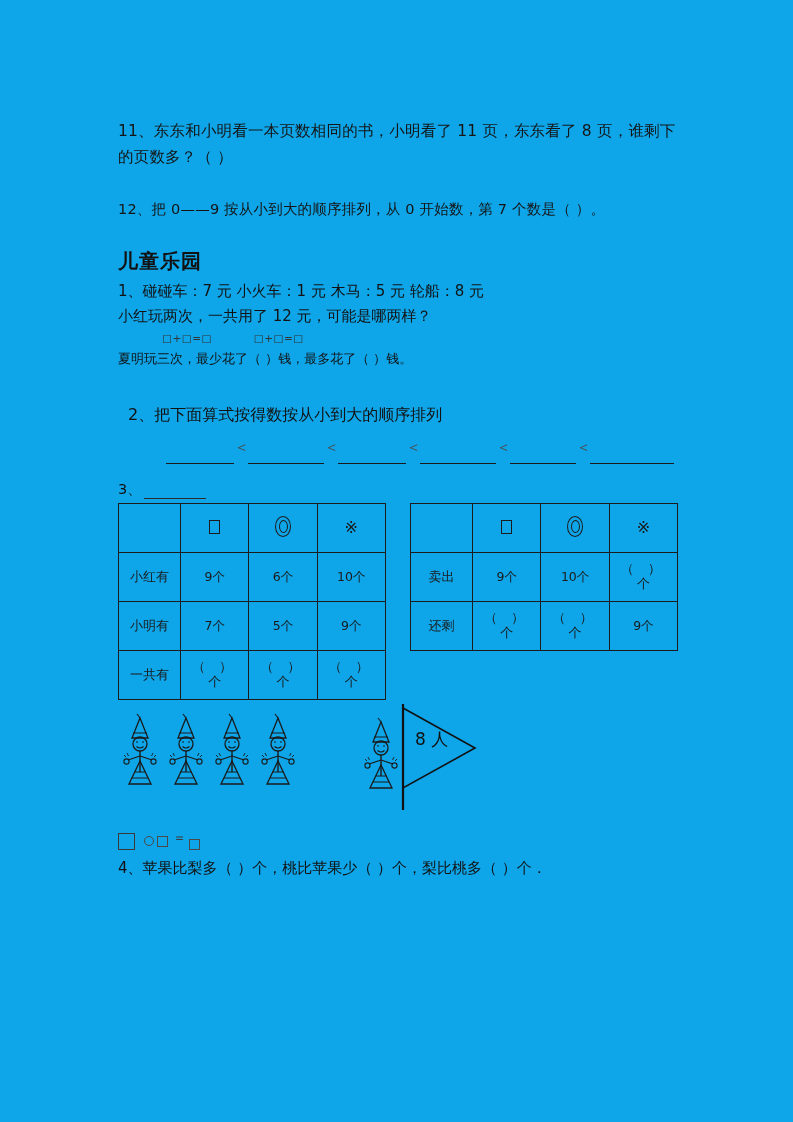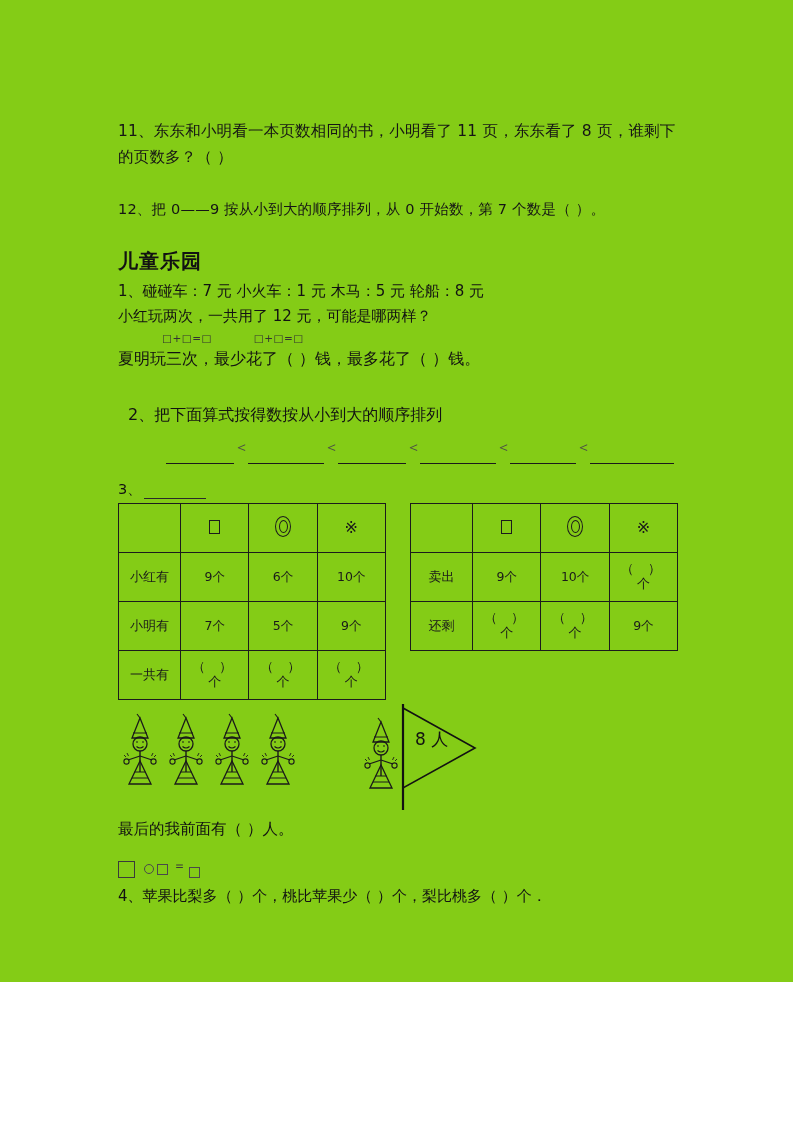--- a/index.html
+++ b/index.html
@@ -12,22 +12,22 @@
     height: 1122px;
     position: relative;
     font-family: "DejaVu Sans", "Liberation Sans", sans-serif;
     color: #121212;
     overflow: hidden;
   }
   .page {
     position: absolute;
     left: 0; top: 0;
     width: 793px;
-    height: 982px;
-    background: #84cc16;
+    height: 1122px;
+    background: #0ea5e9;
   }
   .content {
     position: absolute;
     left: 118px;
     top: 118px;
     width: 560px;
   }
 
   
   .para {
@@ -38,21 +38,21 @@
   }
   .para-q11 { margin: 0 0 4px 0; width: 565px; }
   .para-q12 { margin: 26px 0 11px 0; font-size: 14.5px; }
   .section-title {
     font-weight: bold;
     font-size: 20px;
     margin: 26px 0 4px 0;
     letter-spacing: 1px;
   }
   .para-a1 { margin: 0; font-size: 15px; line-height: 25px; }
-  .para-a2 { margin: 0; font-size: 16px; line-height: 25px; }
+  .para-a2 { margin: 0; font-size: 13px; line-height: 25px; }
   .para-a4 { margin: 4px 0 0 0; font-size: 15px; line-height: 25px; }
 
   .boxrow {
     margin: 3px 0 2px 0;
     padding-left: 44px;
     font-size: 10.5px;
     letter-spacing: 0.5px;
     color: #333;
   }
   .boxrow .gap { display: inline-block; width: 42px; }
@@ -362,21 +362,20 @@
         <use href="#person" x="144" y="12"></use>
         <use href="#person" x="247" y="16"></use>
 
         <line x1="285" y1="2" x2="285" y2="108" stroke="#121212" stroke-width="2.2"></line>
 
         <path d="M285 6 L357 46 L285 86 Z" fill="none" stroke="#121212" stroke-width="1.6"></path>
         <text x="297" y="43" font-family="DejaVu Sans, Liberation Sans, sans-serif" font-size="17" fill="#121212">8 人</text>
       </svg>
     </div>
 
-    <p class="para-last">最后的我前面有（        ）人。</p>
 
     <div class="symrow" title="□ ○□ ＝□">
       <span class="sq-big"></span>
       <span class="circ-sm"></span>
       <span class="sq-sm"></span>
       <span class="eqs">＝</span>
       <span class="sq-sm2"></span>
     </div>
 
     <p class="para-a4">4、苹果比梨多（   ）个，桃比苹果少（   ）个，梨比桃多（   ）个．</p>

